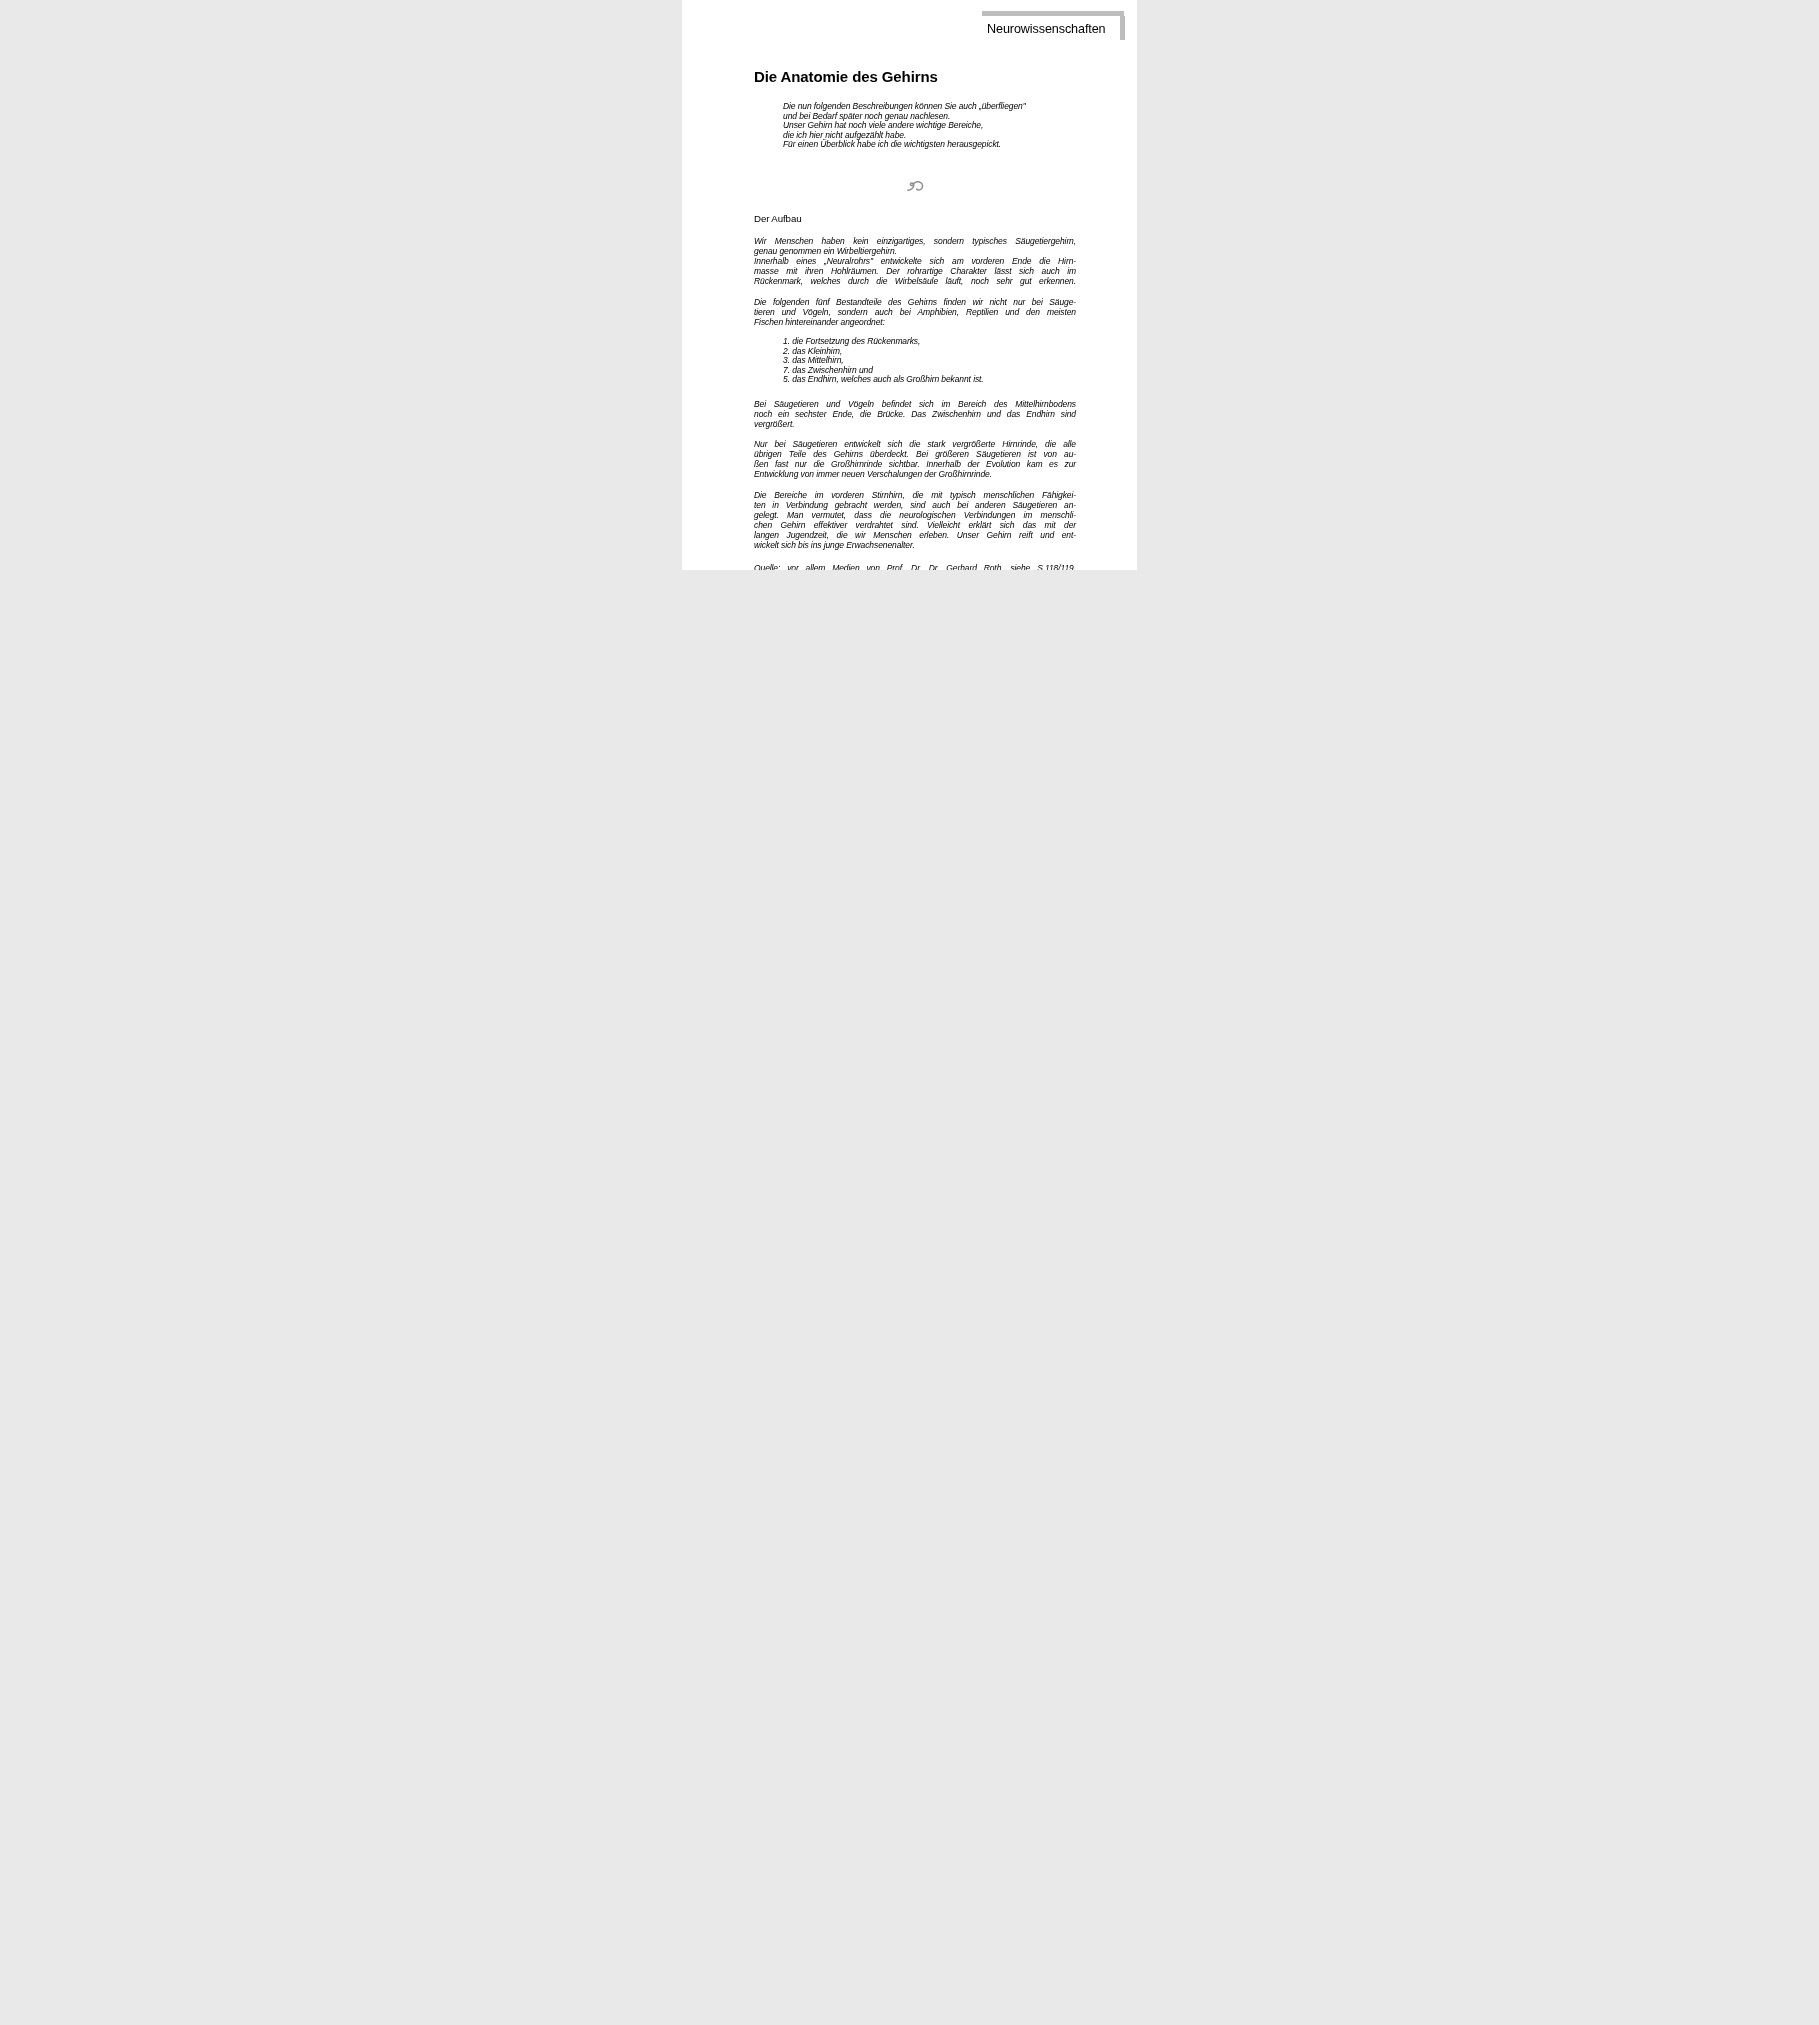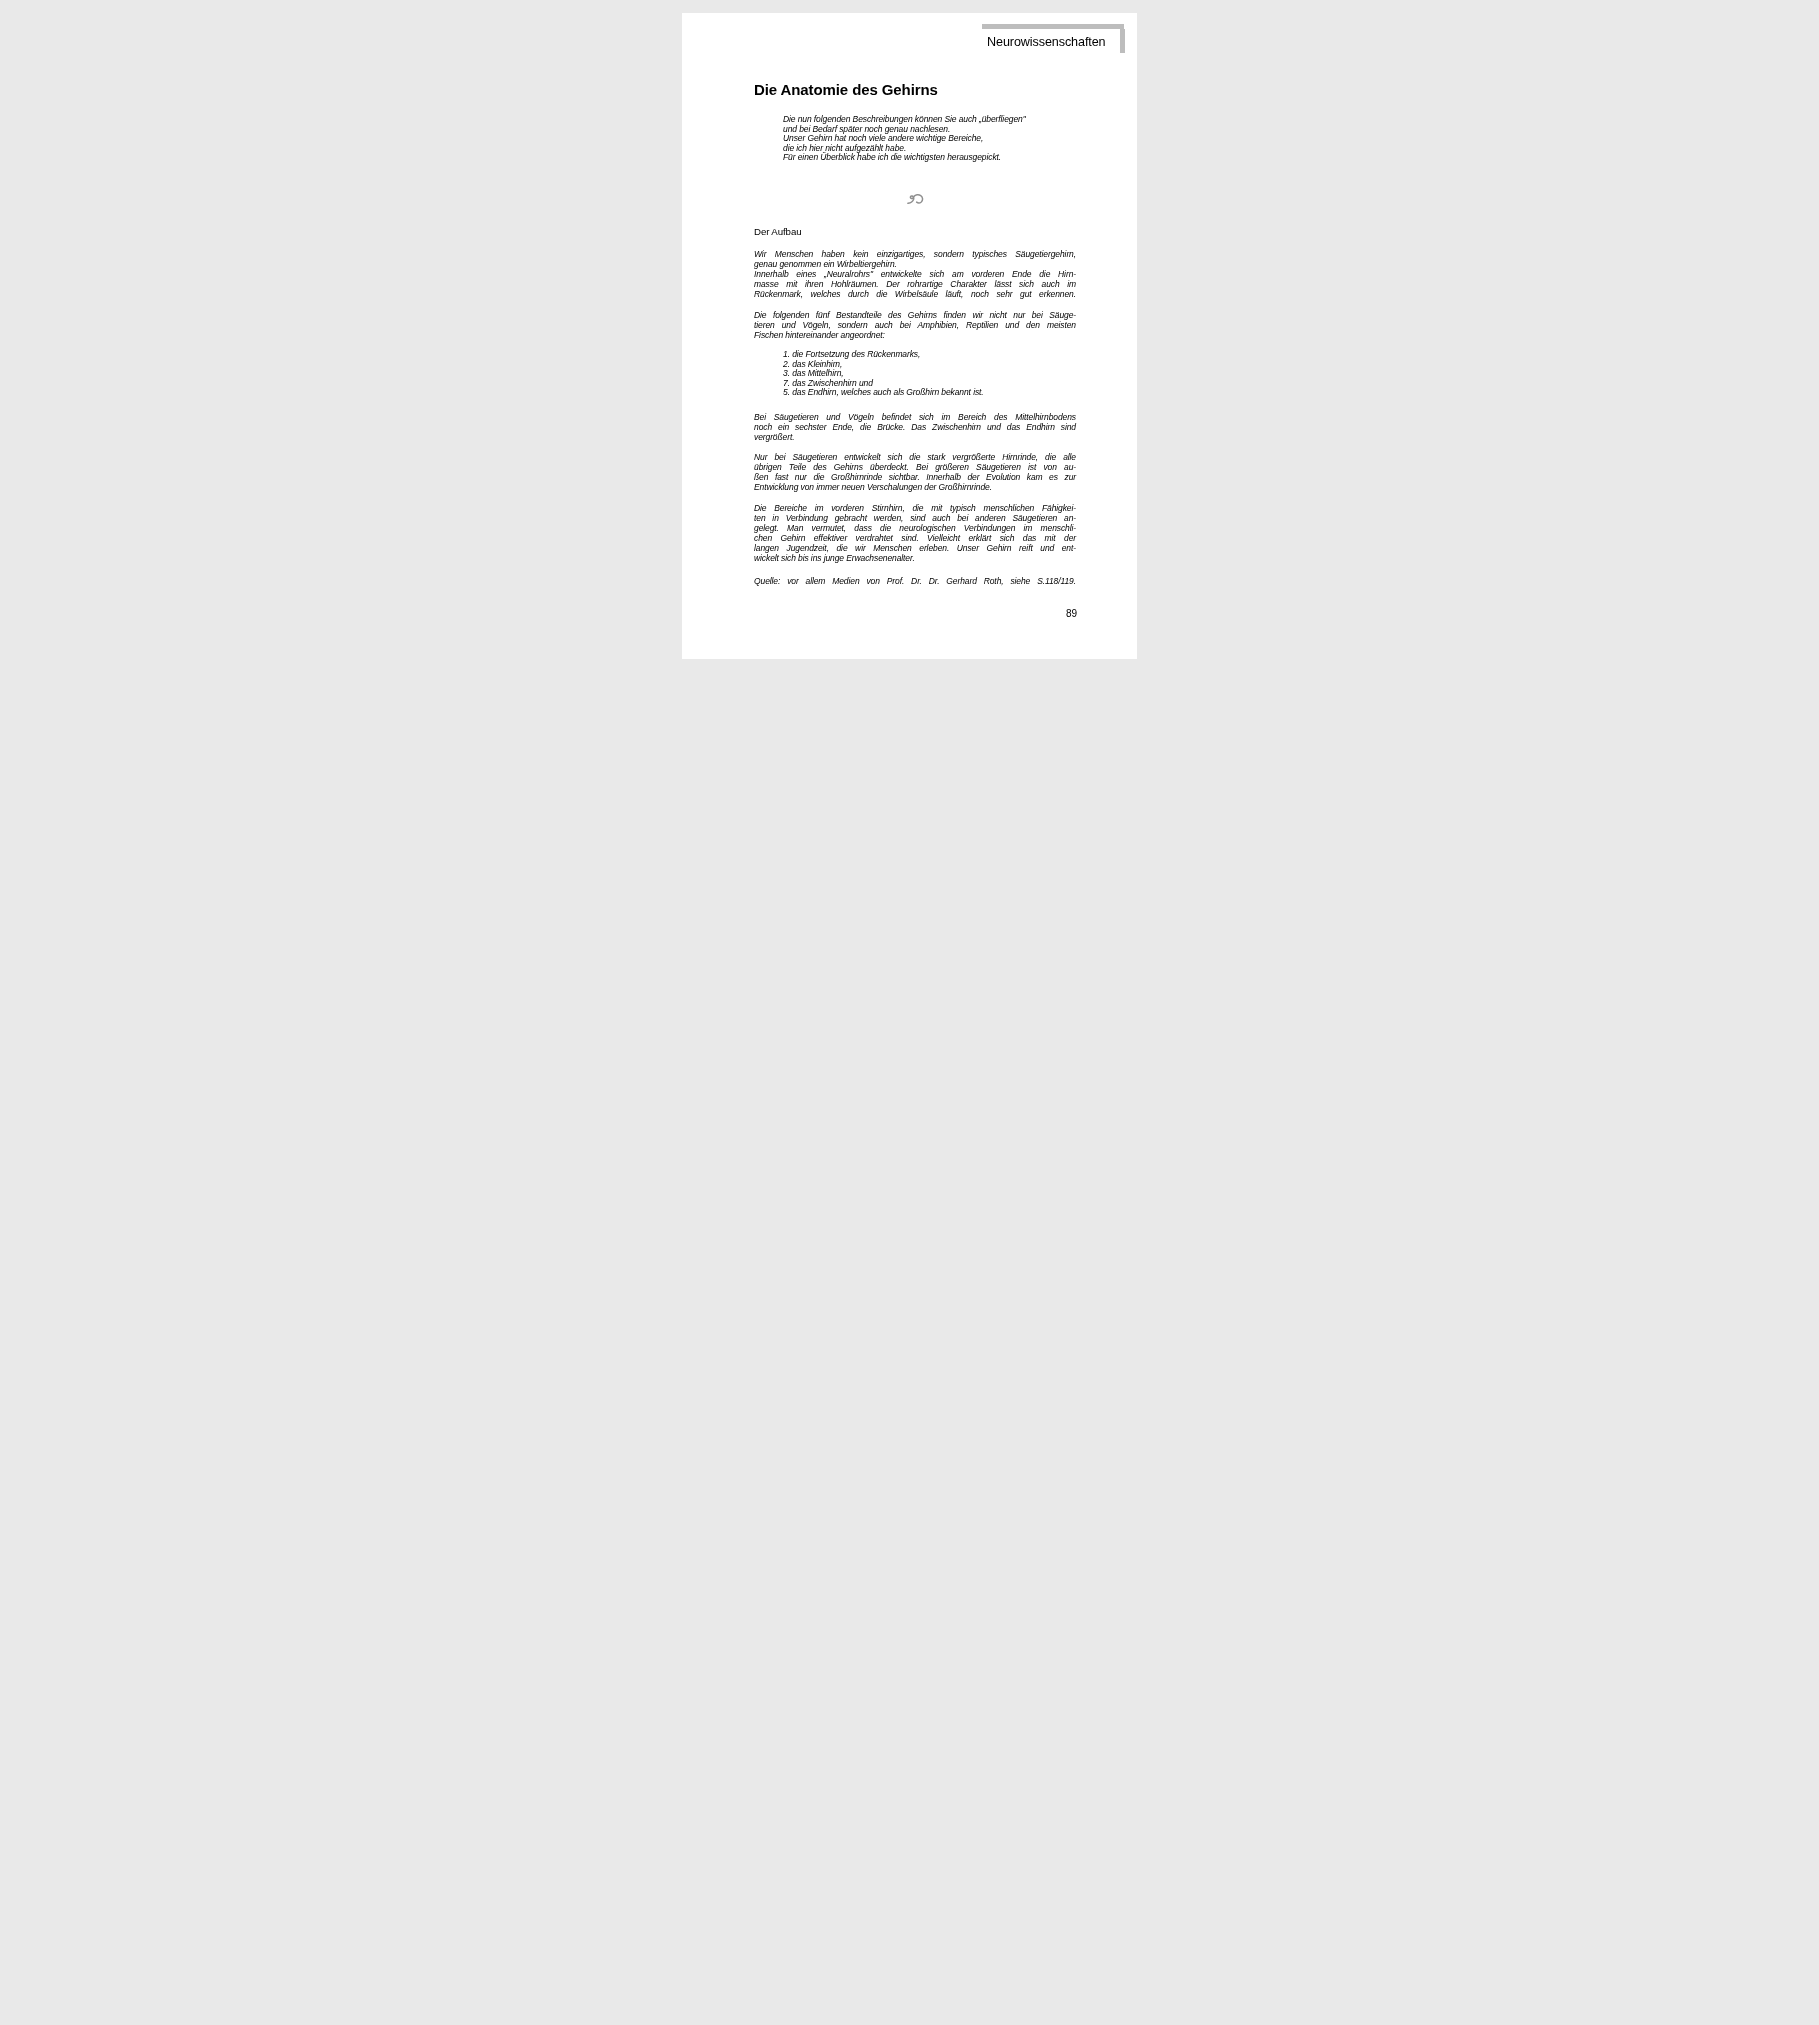--- a/index.html
+++ b/index.html
@@ -1,19 +1,19 @@
 <!DOCTYPE html>
 <html lang="de" style="font-size:6.5px"><head>
 <meta charset="utf-8">
 <style>
   html,body { margin:0; padding:0; background:#e9e9e9; }
   .page {
     position:relative;
-    width:455px; height:646px;
-    margin:13px auto;
+    width:455px; height:570px;
+    margin:0 auto;
     background:#ffffff;
     color:#000000;
     font-family:"Liberation Sans","DejaVu Sans",sans-serif;
     overflow:hidden;
   }
   .bar { position:absolute; }
   .header-title {
     position:absolute; top:23px; left:305px;
     font-size:12.6px; line-height:13.8px; letter-spacing:-0.1px;
     white-space:nowrap;

